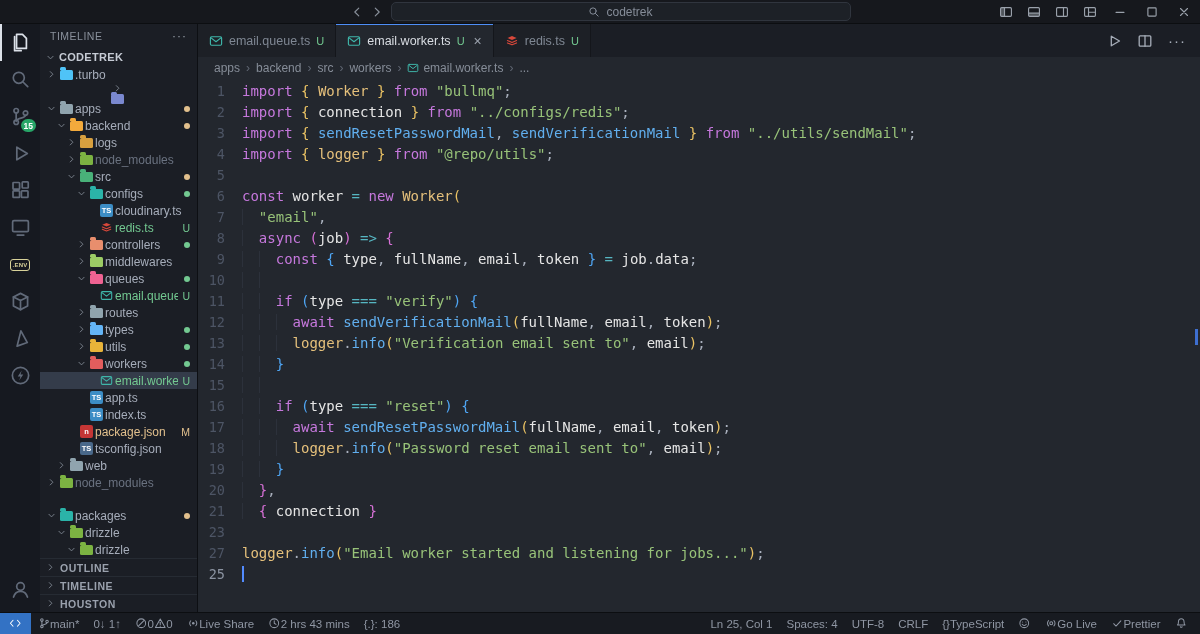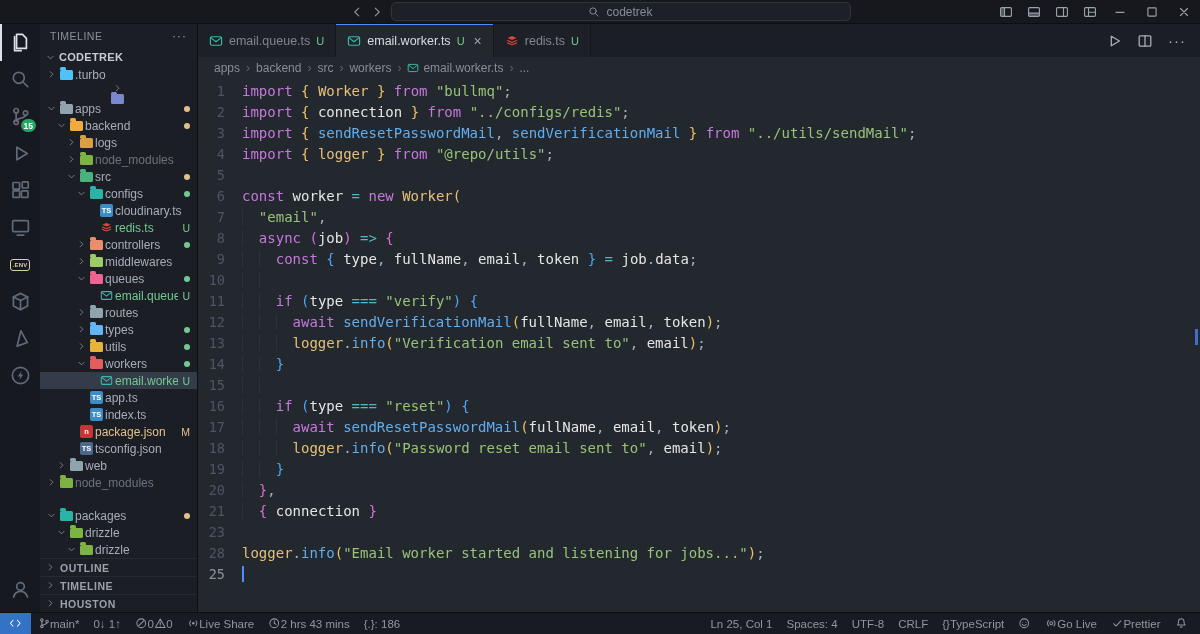--- a/index.html
+++ b/index.html
@@ -785,21 +785,21 @@
           </div>
           <div class="cline">
             <span class="ln">21</span>
             <span class="lc"><span class="ig">  </span><span class="tk-b2">{</span><span class="tk-t"> </span><span class="tk-v">connection</span><span class="tk-t"> </span><span class="tk-b2">}</span></span>
           </div>
           <div class="cline">
             <span class="ln">23</span>
             <span class="lc"></span>
           </div>
           <div class="cline">
-            <span class="ln">28</span>
+            <span class="ln">27</span>
             <span class="lc"><span class="tk-cl">logger</span><span class="tk-p">.</span><span class="tk-f">info</span><span class="tk-b1">(</span><span class="tk-s">"Email worker started and listening for jobs..."</span><span class="tk-b1">)</span><span class="tk-p">;</span></span>
           </div>
           <div class="cline active">
             <span class="ln">25</span>
             <span class="lc"><span class="cursor"></span></span>
           </div>
         </div>
       <div class="overview-mark"></div>
     </section>
   </div>

